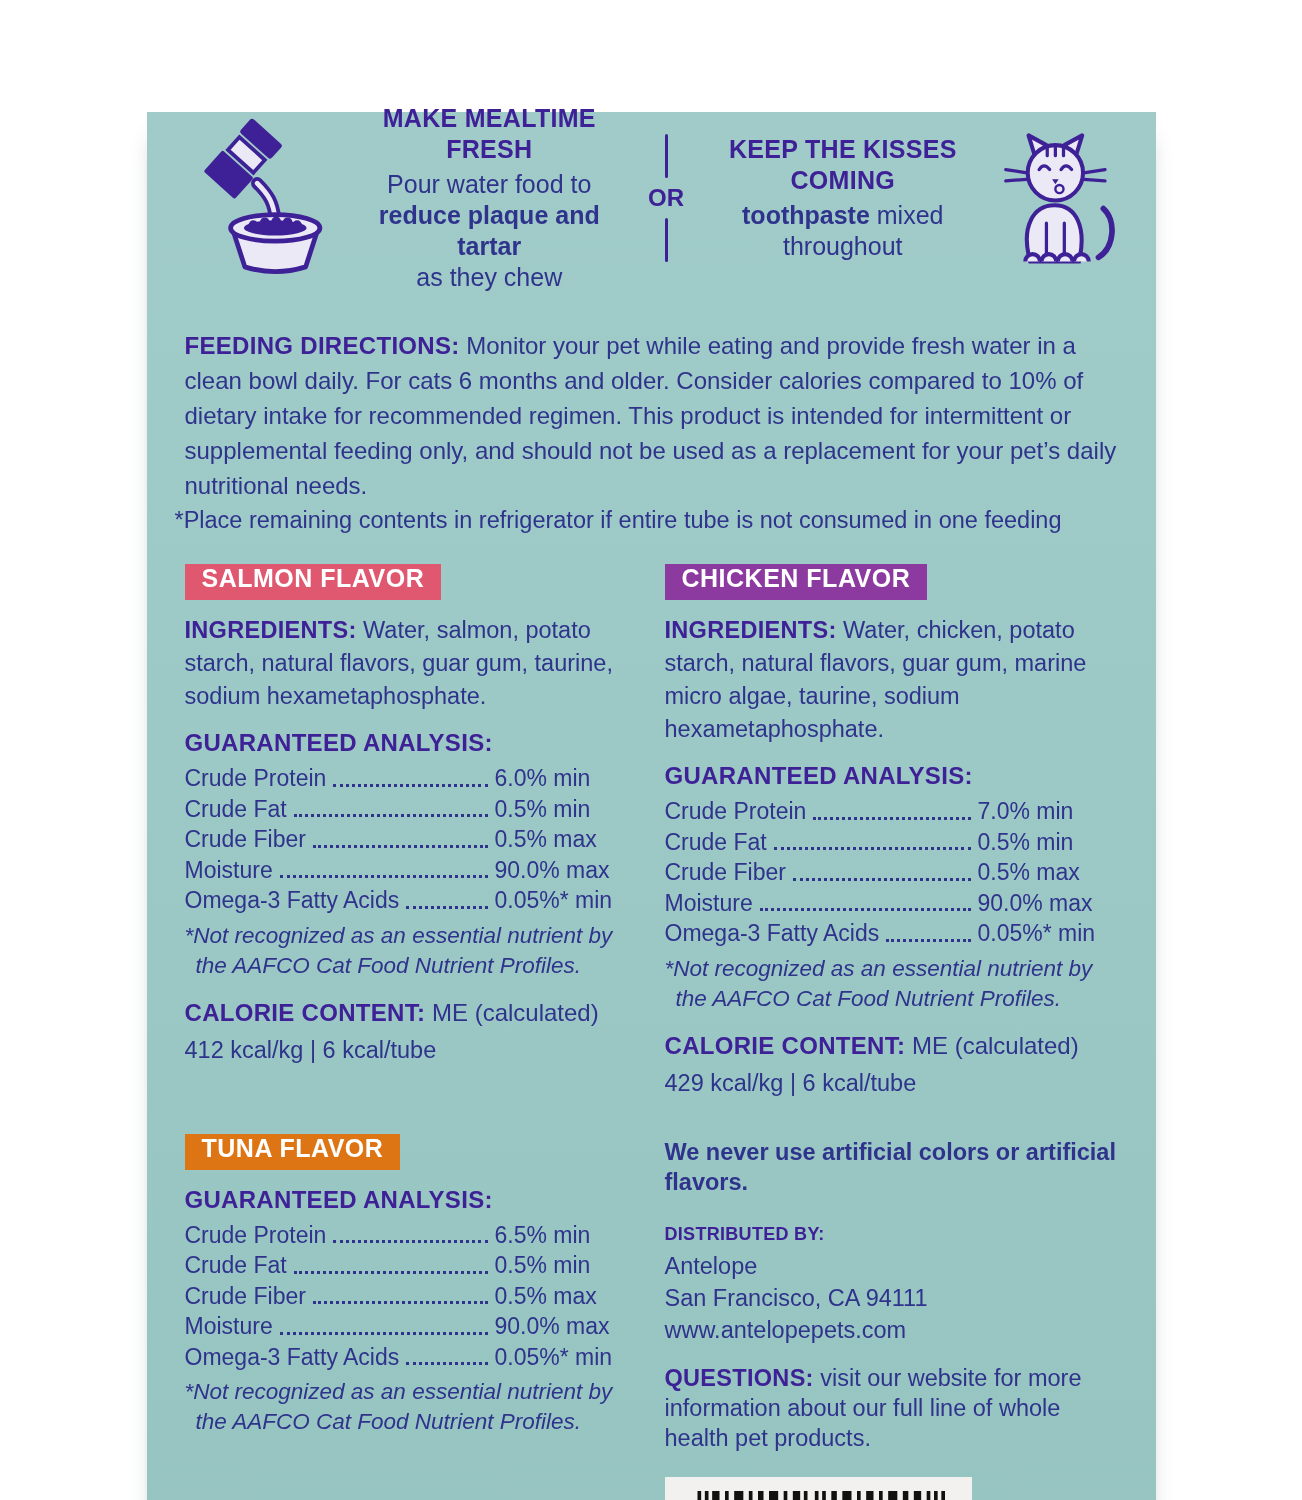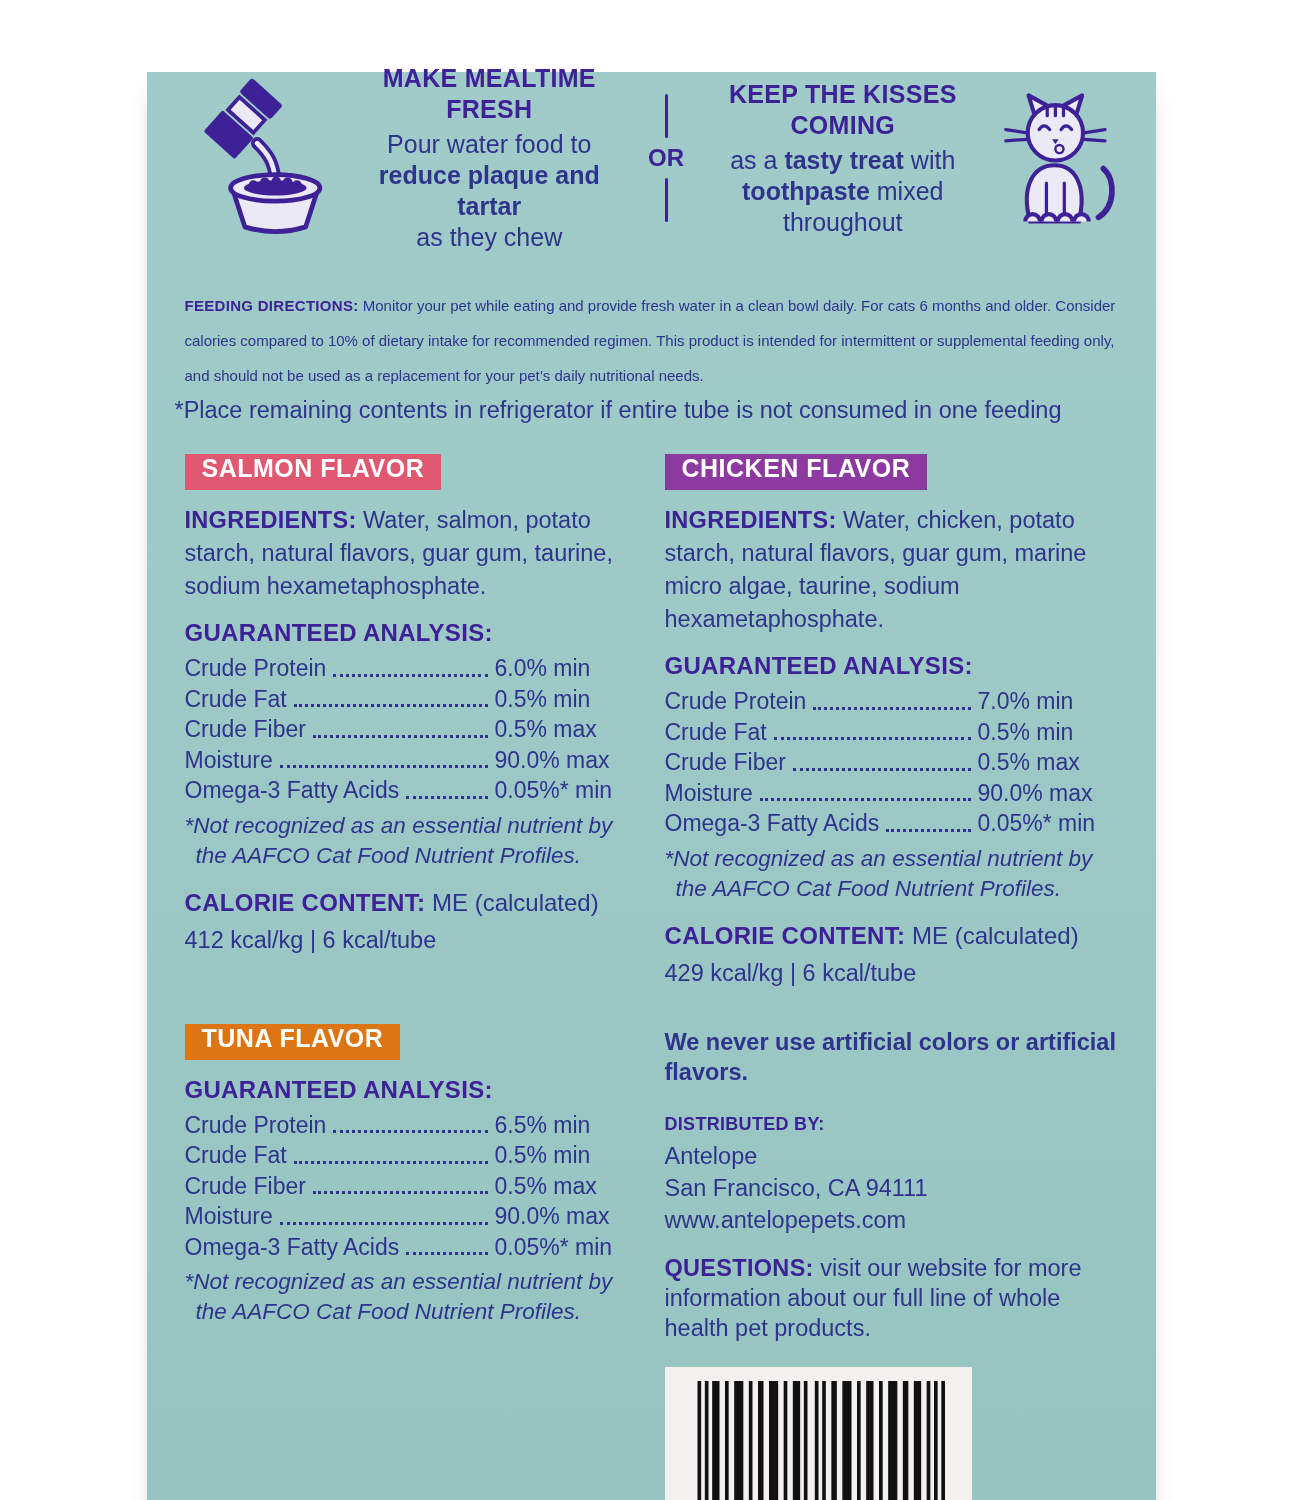--- a/index.html
+++ b/index.html
@@ -9,30 +9,30 @@
   .box {
     position:relative;
     width:1009px; height:1468px;
     margin:5px auto 0;
     background:linear-gradient(180deg,#a0cbc8 0%, #9bc8c5 55%, #96c4c1 100%);
     padding:0 38px;
     box-shadow:0 18px 22px -10px rgba(60,75,75,.45);
   }
 
   
-  .benefits { margin-top:72px; display:flex; align-items:center; justify-content:center; gap:16px; height:172px; }
+  .benefits { margin-top:112px; display:flex; align-items:center; justify-content:center; gap:16px; height:172px; }
   .benefit-text { text-align:center; color:#2f338c; font-size:25px; line-height:31px; width:352px; }
   .benefit-title { color:#3e2196; font-weight:800; font-size:25px; letter-spacing:.3px; margin-bottom:4px; }
   .bold { font-weight:800; }
   .or-divider { display:flex; flex-direction:column; align-items:center; gap:6px; color:#3e2196; font-weight:800; font-size:24px; margin:0 6px; }
   .or-divider .bar { width:3px; height:44px; background:#3e2196; border-radius:2px; }
   .benefit-icon { flex:none; }
 
   
-  .feeding { margin-top:44px; color:#2f338c; font-size:15px; line-height:35px; }
+  .feeding { margin-top:44px; color:#2f338c; font-size:24px; line-height:35px; }
   .feeding b { color:#3e2196; font-weight:800; letter-spacing:.3px; }
   .feeding-note { color:#2f338c; font-size:23.5px; line-height:35px; text-indent:-12px; padding-left:2px; }
 
   
   .cols { margin-top:26px; display:grid; grid-template-columns:450px 1fr; column-gap:30px; }
 
   .badge { display:inline-block; color:#ffffff; font-weight:800; font-size:25px; letter-spacing:.5px; padding:0 17px 7px; }
   .flavor { margin-bottom:0; }
   .flavor + .flavor { margin-top:38px; }
   .ingredients { margin-top:14px; color:#2f338c; font-size:23.5px; line-height:33px; }
@@ -91,21 +91,20 @@
     </div>
 
     <div class="or-divider">
       <div class="bar"></div>
       <div>OR</div>
       <div class="bar"></div>
     </div>
 
     <div class="benefit-text">
       <div class="benefit-title">KEEP THE KISSES COMING</div>
-      <div><span>as a </span><span class="bold">tasty treat</span><span> with</span></div>
       <div><span class="bold">toothpaste</span><span> mixed throughout</span></div>
     </div>
 
     <svg class="benefit-icon" width="122" height="152" viewBox="0 0 150 170">
       <path d="M126,158 C146,146 148,112 132,98" stroke="#3e2196" stroke-width="7" fill="none" stroke-linecap="round"></path>
       <path d="M42,163 C30,120 46,94 72,94 C98,94 112,120 102,163 Z" fill="#ece9f6" stroke="#3e2196" stroke-width="5"></path>
       <path d="M48,34 L40,8 L62,20 Z" fill="#ece9f6" stroke="#3e2196" stroke-width="5" stroke-linejoin="round"></path>
       <path d="M98,34 L106,8 L84,20 Z" fill="#ece9f6" stroke="#3e2196" stroke-width="5" stroke-linejoin="round"></path>
       <circle cx="73" cy="54" r="34" fill="#ece9f6" stroke="#3e2196" stroke-width="5"></circle>
       <path d="M63,23 v10 M73,21 v12 M83,23 v10" stroke="#3e2196" stroke-width="4" stroke-linecap="round"></path>

